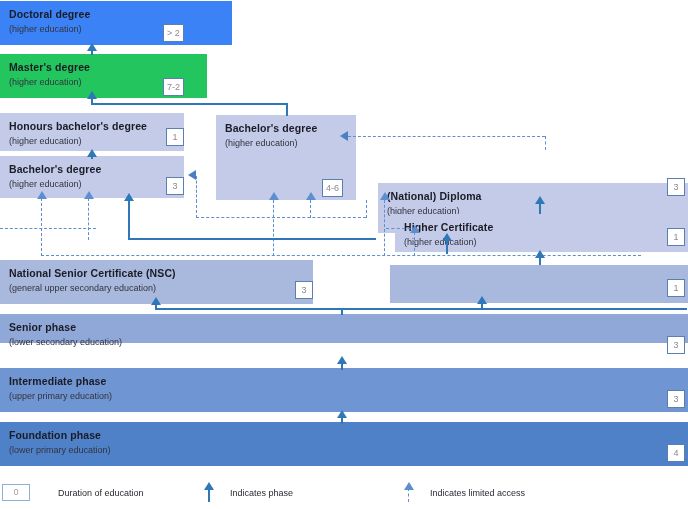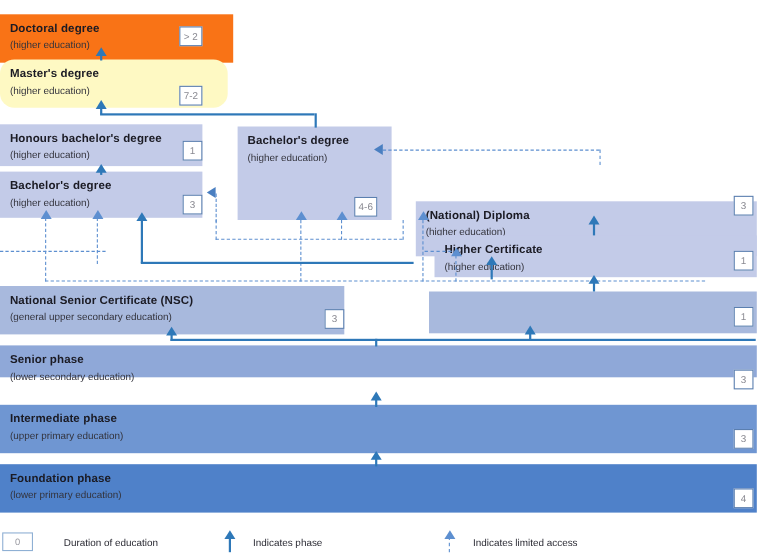--- a/index.html
+++ b/index.html
@@ -59,27 +59,27 @@
   .lg-box{
     position:absolute;box-sizing:border-box;background:#fff;border:1px solid #8fb0d4;
     width:28px;height:17px;text-align:center;font-size:8.5px;line-height:15px;color:#9a9aa2;
   }
 </style>
 </head>
 <body>
 
 <div id="stage">
 
-  <div class="box" style="left:0;top:13px;width:212px;height:44px;background:#f97316;">
+  <div class="box" style="left:0;top:1px;width:232px;height:44px;background:#3b82f6;">
     <div class="t">Doctoral degree</div>
     <div class="s">(higher education)</div>
   </div>
   <div class="badge" style="left:163px;top:24px;">&gt; 2</div>
 
-  <div class="box" style="left:0;top:54px;width:207px;height:44px;background:#fef9c3;border-radius:13px;">
+  <div class="box" style="left:0;top:54px;width:207px;height:44px;background:#22c55e;">
     <div class="t">Master's degree</div>
     <div class="s">(higher education)</div>
   </div>
   <div class="badge" style="left:163px;top:78px;">7-2</div>
 
   <div class="box" style="left:0;top:113px;width:184px;height:38px;background:#c3cbe8;">
     <div class="t">Honours bachelor's degree</div>
     <div class="s">(higher education)</div>
   </div>
   <div class="badge" style="left:166px;top:128px;">1</div>

